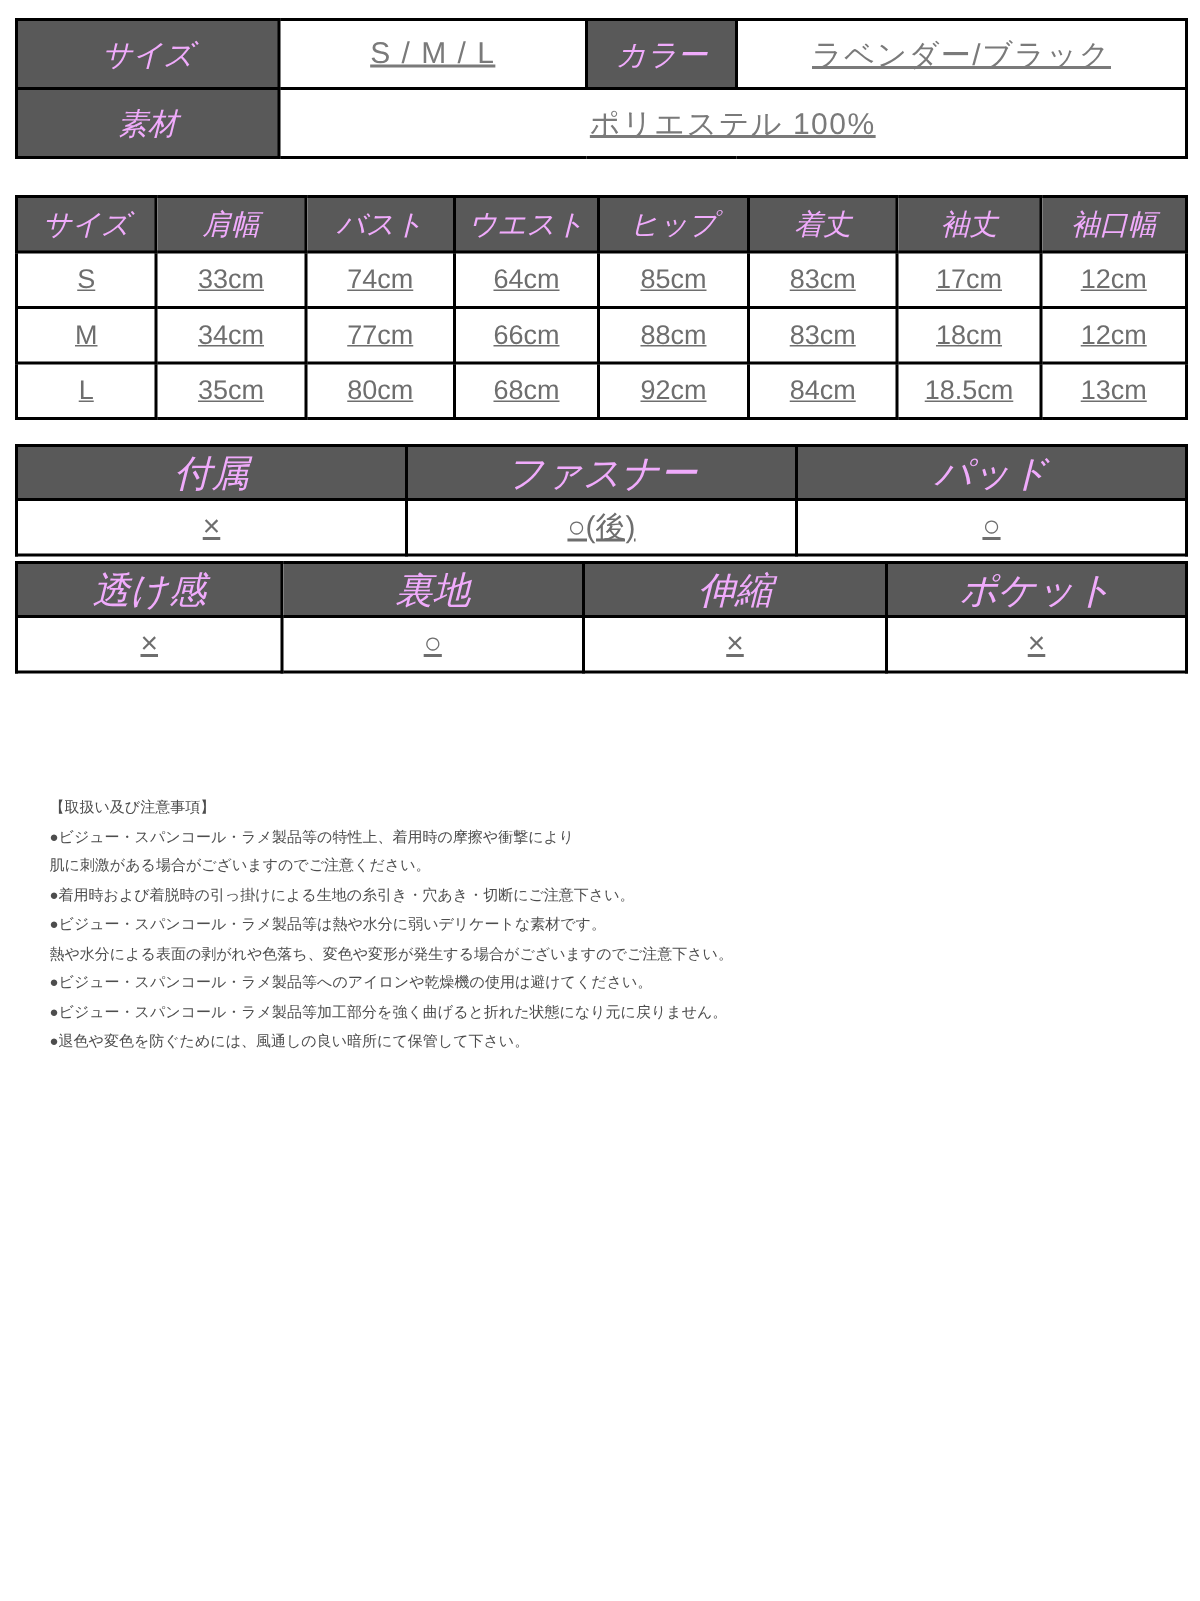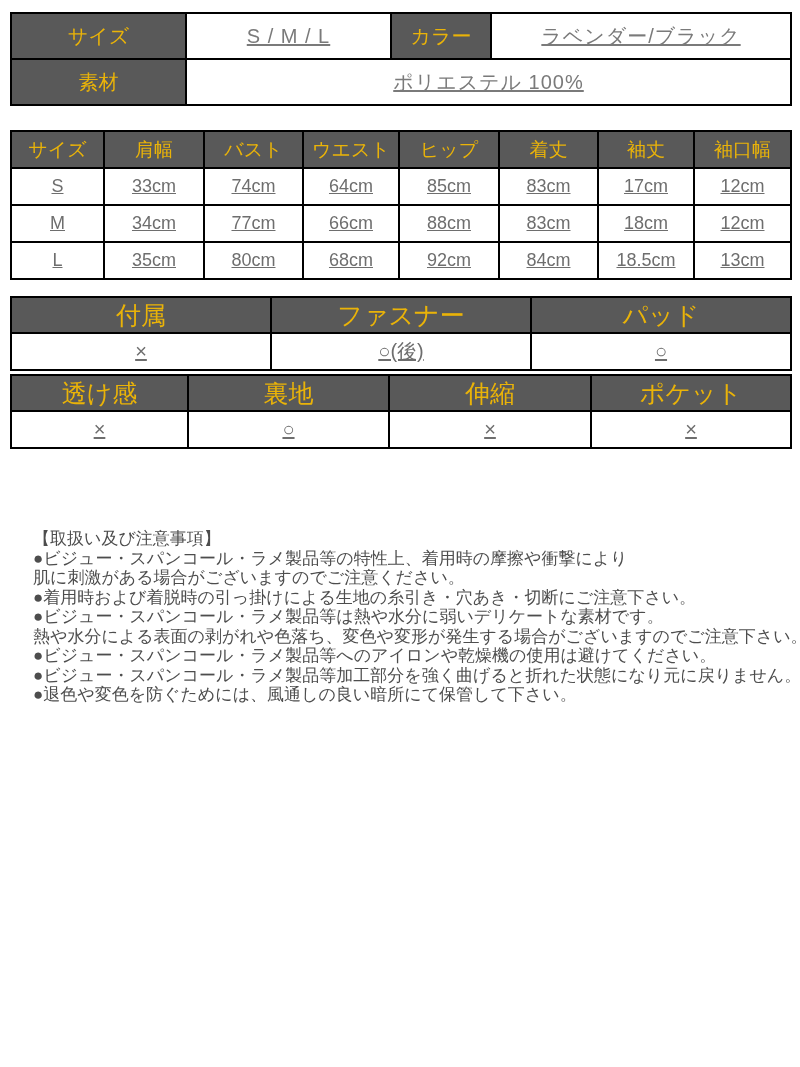--- a/index.html
+++ b/index.html
@@ -19,22 +19,23 @@
   th, td {
     border: 2px solid #000000;
     text-align: center;
     vertical-align: middle;
     padding: 0;
     overflow: hidden;
     white-space: nowrap;
   }
   th {
     background: #595959;
-    color: #eab308;
+    color: #f0abfc;
     font-weight: normal;
+    font-style: italic;
   }
   td { color: #6e6e6e; background: #ffffff; text-decoration: underline; }
 
   
   .t-spec { margin-top: 12px; }
   .t-spec th, .t-spec td { height: 44px; font-size: 20px; }
   .t-spec td { letter-spacing: 1px; color: #7a7a7a; }
 
   
   .t-size { margin-top: 24px; }
@@ -43,21 +44,21 @@
 
   
   .t-feat-a { margin-top: 16px; }
   .t-feat-b { margin-top: 3px; }
   .t-feat-a th, .t-feat-b th { height: 34px; font-size: 25px; }
   .t-feat-a td, .t-feat-b td { height: 35px; font-size: 20px; }
 
   
   .notes {
     margin: 80px 30px 0 33px;
-    font-size: 17px;
+    font-size: 10px;
     line-height: 19.5px;
     color: #4d4d4d;
   }
   .notes .line { white-space: nowrap; }
 </style>
 </head>
 <body>
 
 <div class="page">
 

